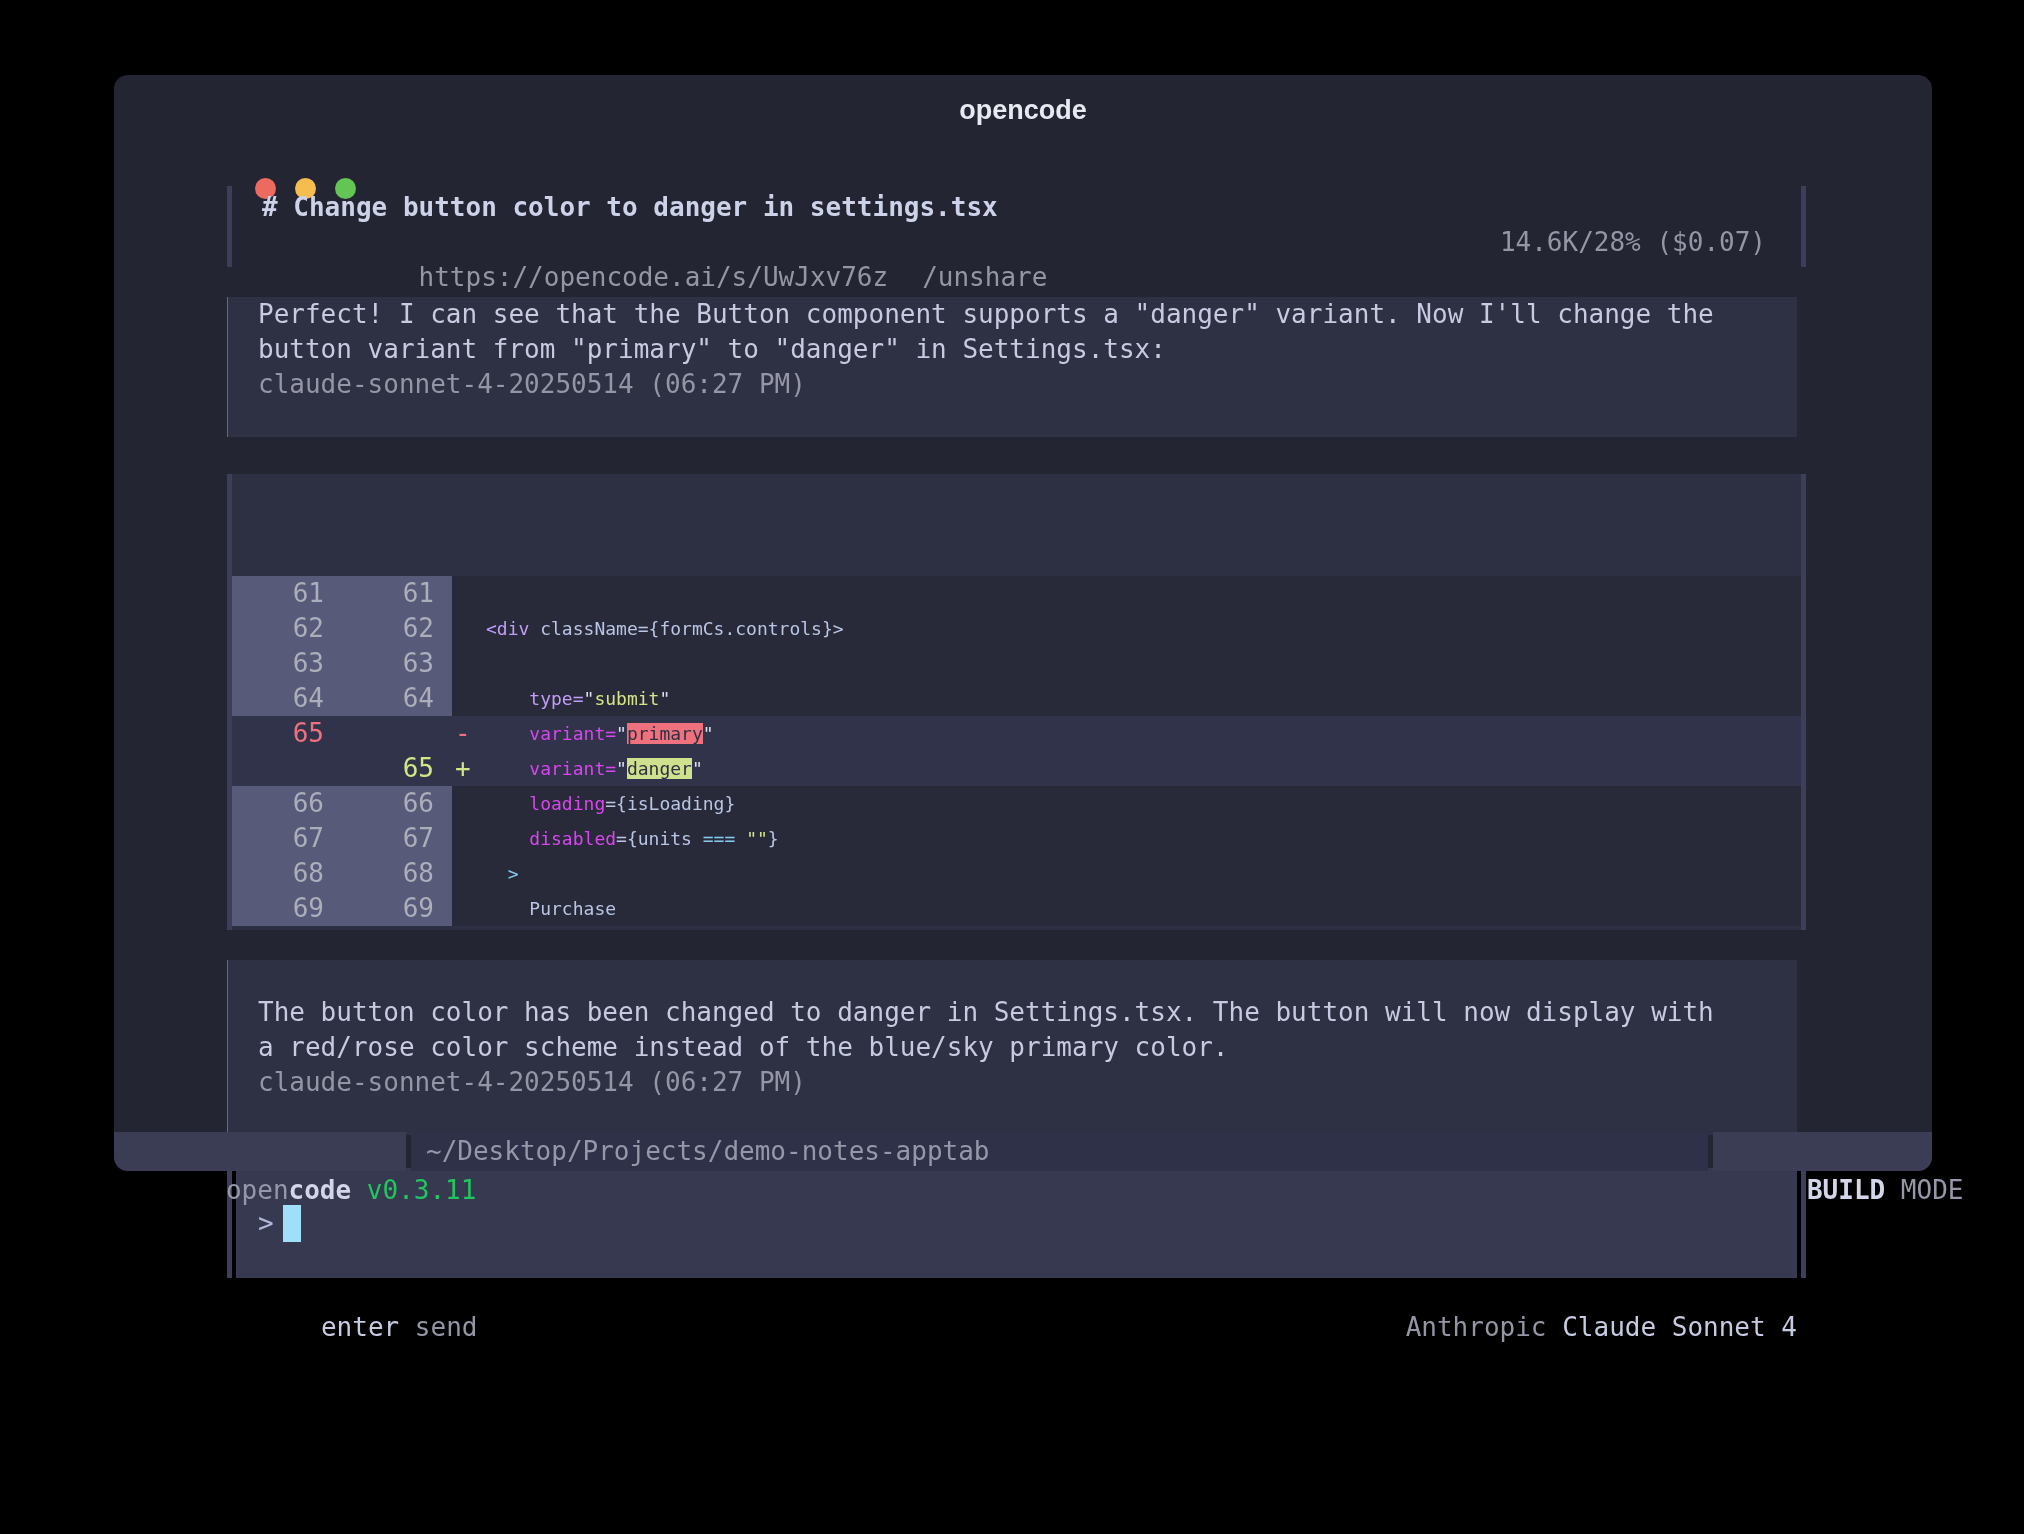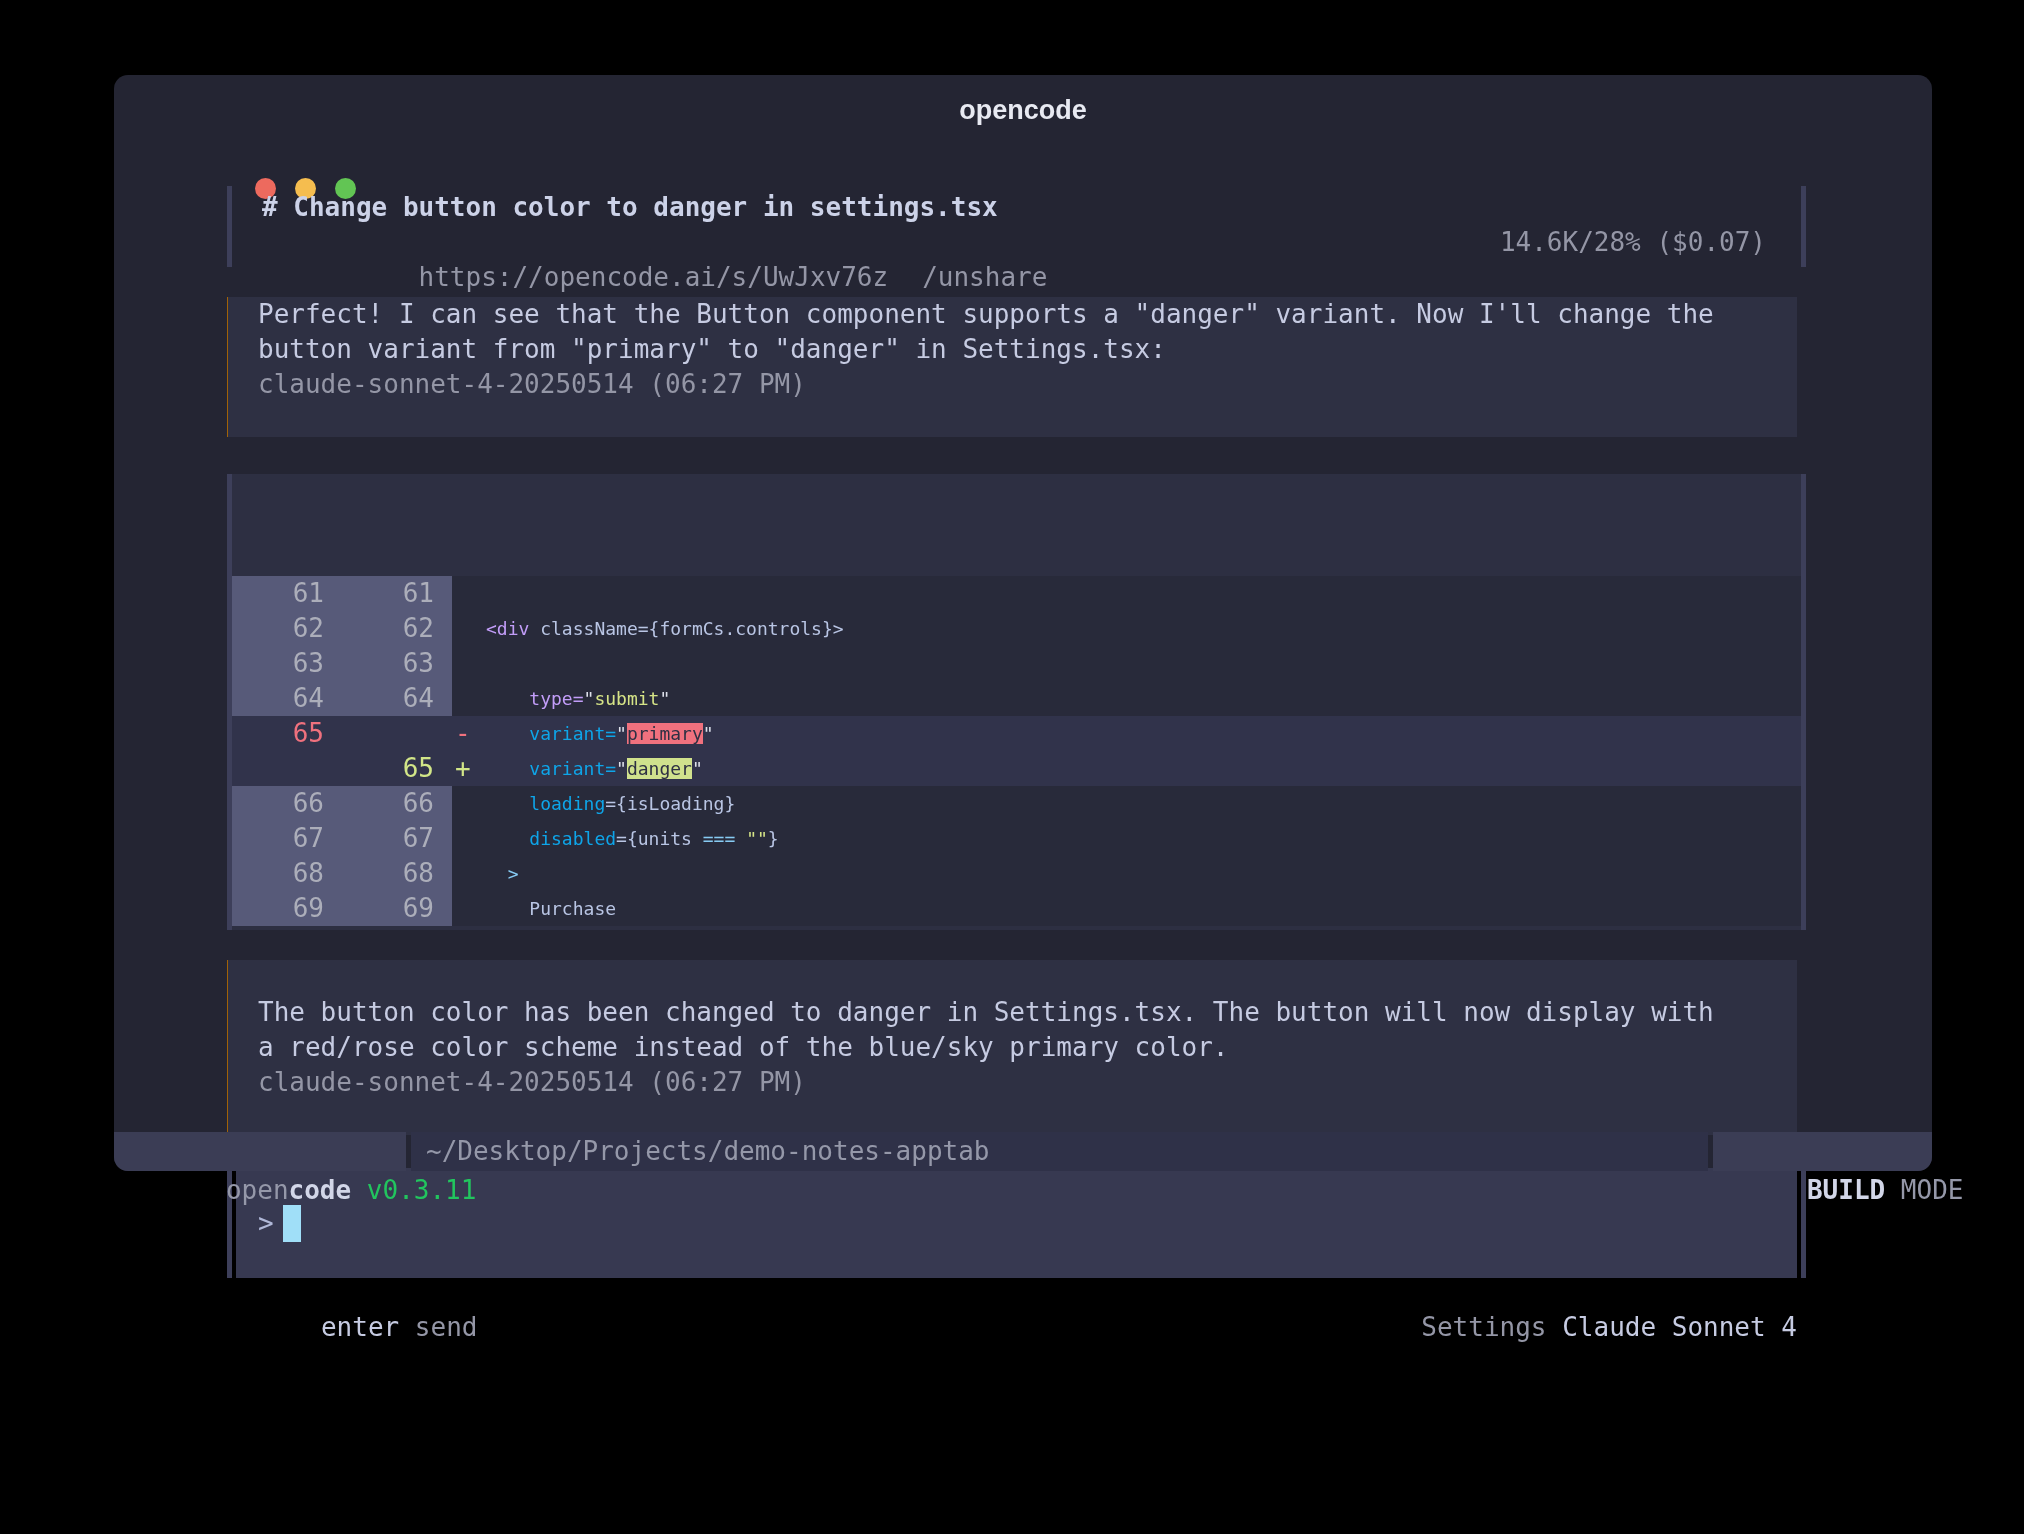--- a/index.html
+++ b/index.html
@@ -47,21 +47,21 @@
   .diff-row.del .gut, .diff-row.add .gut { background:transparent; }
   .diff-row.del, .diff-row.add { background:#31334b; }
   .diff-row.del .gut.old { color:#f0717e; }
   .diff-row.add .gut.new { color:#d2e688; }
   .diff-row .marker { width:34px; padding-left:3px; font-size:26px; line-height:35px; white-space:pre; }
   .diff-row.del .marker { color:#f0717e; }
   .diff-row.add .marker { color:#d2e688; }
   .diff-row .code { flex:1; font-size:18px; line-height:35px; white-space:pre; }
   .tok-plain { color:#b9c5e4; }
   .tok-tag { color:#c29df8; }
-  .tok-attr { color:#0ea5e9; }
+  .tok-attr { color:#d946ef; }
   .tok-quote { color:#dde0ea; }
   .tok-string { color:#d6e487; }
   .tok-op { color:#87cbf3; }
   .tok-delhl { color:#2e3043; background:#f0717e; }
   .tok-addhl { color:#2e3043; background:#d0e18d; }
 
   
   .prompt-block { position:absolute; left:113px; top:1093px; width:1579px; height:110px; }
   .prompt-box { position:absolute; left:9px; right:9px; top:0; bottom:0; background:#373951; }
   .prompt-symbol { position:absolute; left:22px; top:37px; font-size:26px; line-height:37px; color:#b0b8d8; }
@@ -202,21 +202,21 @@
       <span class="prompt-symbol">&gt;</span>
       <span class="cursor"></span>
     </div>
   </div>
 
   <div class="footer-row">
     <span>
       <span class="hint-key">enter</span><span class="hint-action"> </span><span class="hint-action">send</span>
     </span>
     <span>
-      <span class="model-provider">Settings</span><span class="model-name"> </span><span class="model-name">Claude Sonnet 4</span>
+      <span class="model-provider">Anthropic</span><span class="model-name"> </span><span class="model-name">Claude Sonnet 4</span>
     </span>
   </div>
 
   <div class="statusbar">
     <div class="sb-seg-left">
       <span class="sb-open">open</span><span class="sb-code">code</span><span class="sb-version"> v0.3.11</span>
     </div>
     <div class="sb-mid">
       <span class="sb-cwd">~/Desktop/Projects/demo-notes-app</span>
       <span class="sb-tab">tab</span>

